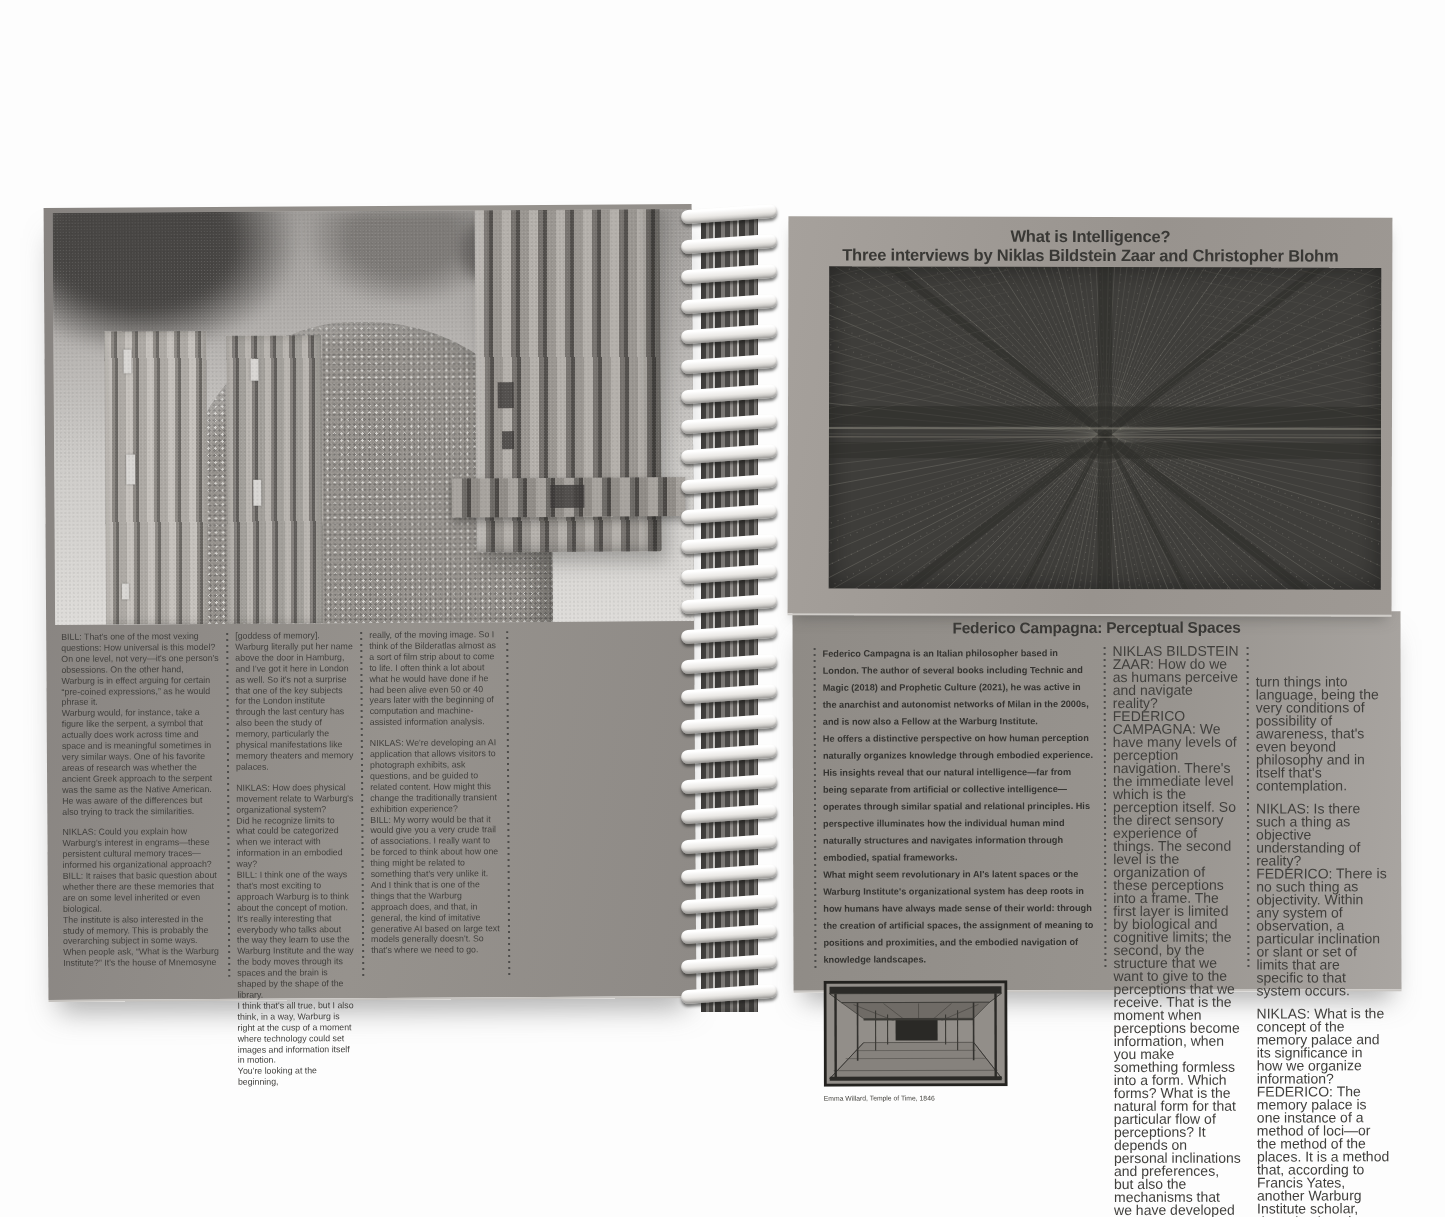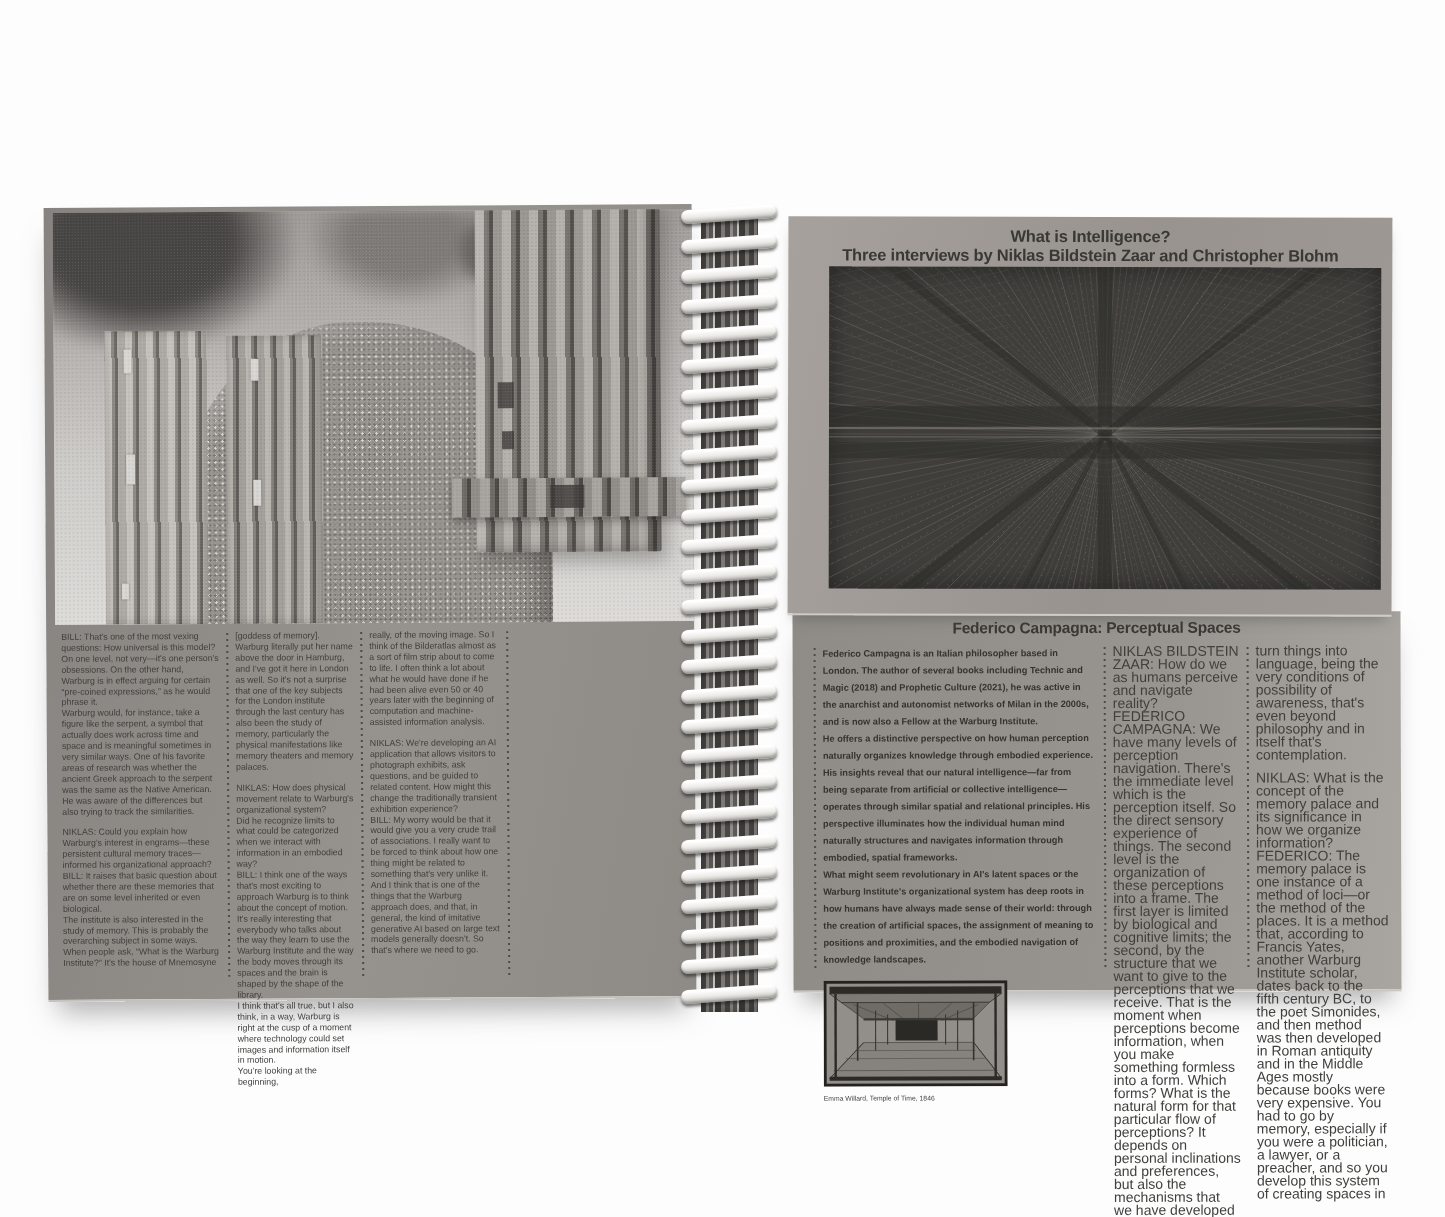--- a/index.html
+++ b/index.html
@@ -84,21 +84,21 @@
   
   .right-page{position:absolute;left:793px;top:612px;width:608px;height:378px;z-index:1;
               background:linear-gradient(95deg,#8f8b86 0%,#98948f 60%,#a9a5a1 100%);
               transform:rotate(-0.15deg);
               border-bottom:2px solid #c8c5c1;
               box-shadow:0 18px 26px -10px rgba(110,110,110,.55);}
   .section-header{margin-top:7px;text-align:center;font-weight:bold;font-size:15.5px;color:#393835;letter-spacing:-0.2px;}
   .rp-content{position:absolute;left:14px;right:10px;top:33px;bottom:8px;display:flex;align-items:stretch;}
   .intro-col{width:274px;font-weight:bold;font-size:9.2px;line-height:17px;color:#343330;}
   .rcol{width:127px;font-size:14px;line-height:13px;color:#403f3c;}
-  .rcol3{width:133px;}
+  .rcol3{width:133px;margin-top:31px;}
   .figure{margin-top:12px;width:184px;}
   .engraving{display:block;width:184px;height:106px;}
   .fig-caption{margin-top:3px;font-weight:normal;font-size:6.8px;color:#45443f;}
 </style>
 </head>
 <body>
 
 <div class="spread">
 
   <div class="left-page">
@@ -535,19 +535,21 @@
       </div>
       <div class="vrule"></div>
       <div class="rcol">
           <p class="blk">NIKLAS BILDSTEIN ZAAR: How do we as humans perceive and navigate reality?
 FEDERICO CAMPAGNA: We have many levels of perception navigation. There's the immediate level which is the perception itself. So the direct sensory experience of things. The second level is the organization of these perceptions into a frame. The first layer is limited by biological and cognitive limits; the second, by the structure that we want to give to the perceptions that we receive. That is the moment when perceptions become information, when you make something formless into a form. Which forms? What is the natural form for that particular flow of perceptions? It depends on personal inclinations and preferences, but also the mechanisms that we have developed ourselves as well as learned.
 Then there is another thing which is the moment of self-reflection, so when a person reflects on their own process of perception, on their own process of transforming things into information. And finally, looking at the very fact of being able to perceive, being able to</p>
         </div>
       <div class="vrule"></div>
       <div class="rcol rcol3">
           <p class="blk">turn things into language, being the very conditions of possibility of awareness, that's even beyond philosophy and in itself that's contemplation.</p>
+          <p class="blk">NIKLAS: Is there such a thing as objective understanding of reality?
+FEDERICO: There is no such thing as objectivity. Within any system of observation, a particular inclination or slant or set of limits that are specific to that system occurs.</p>
           <p class="blk">NIKLAS: What is the concept of the memory palace and its significance in how we organize information?
 FEDERICO: The memory palace is one instance of a method of loci—or the method of the places. It is a method that, according to Francis Yates, another Warburg Institute scholar, dates back to the fifth century BC, to the poet Simonides, and then method was then developed in Roman antiquity and in the Middle Ages mostly because books were very expensive. You had to go by memory, especially if you were a politician, a lawyer, or a preacher, and so you develop this system of creating spaces in</p>
         </div>
     </div>
   </div>
 
 </div>
 
 </body></html>

